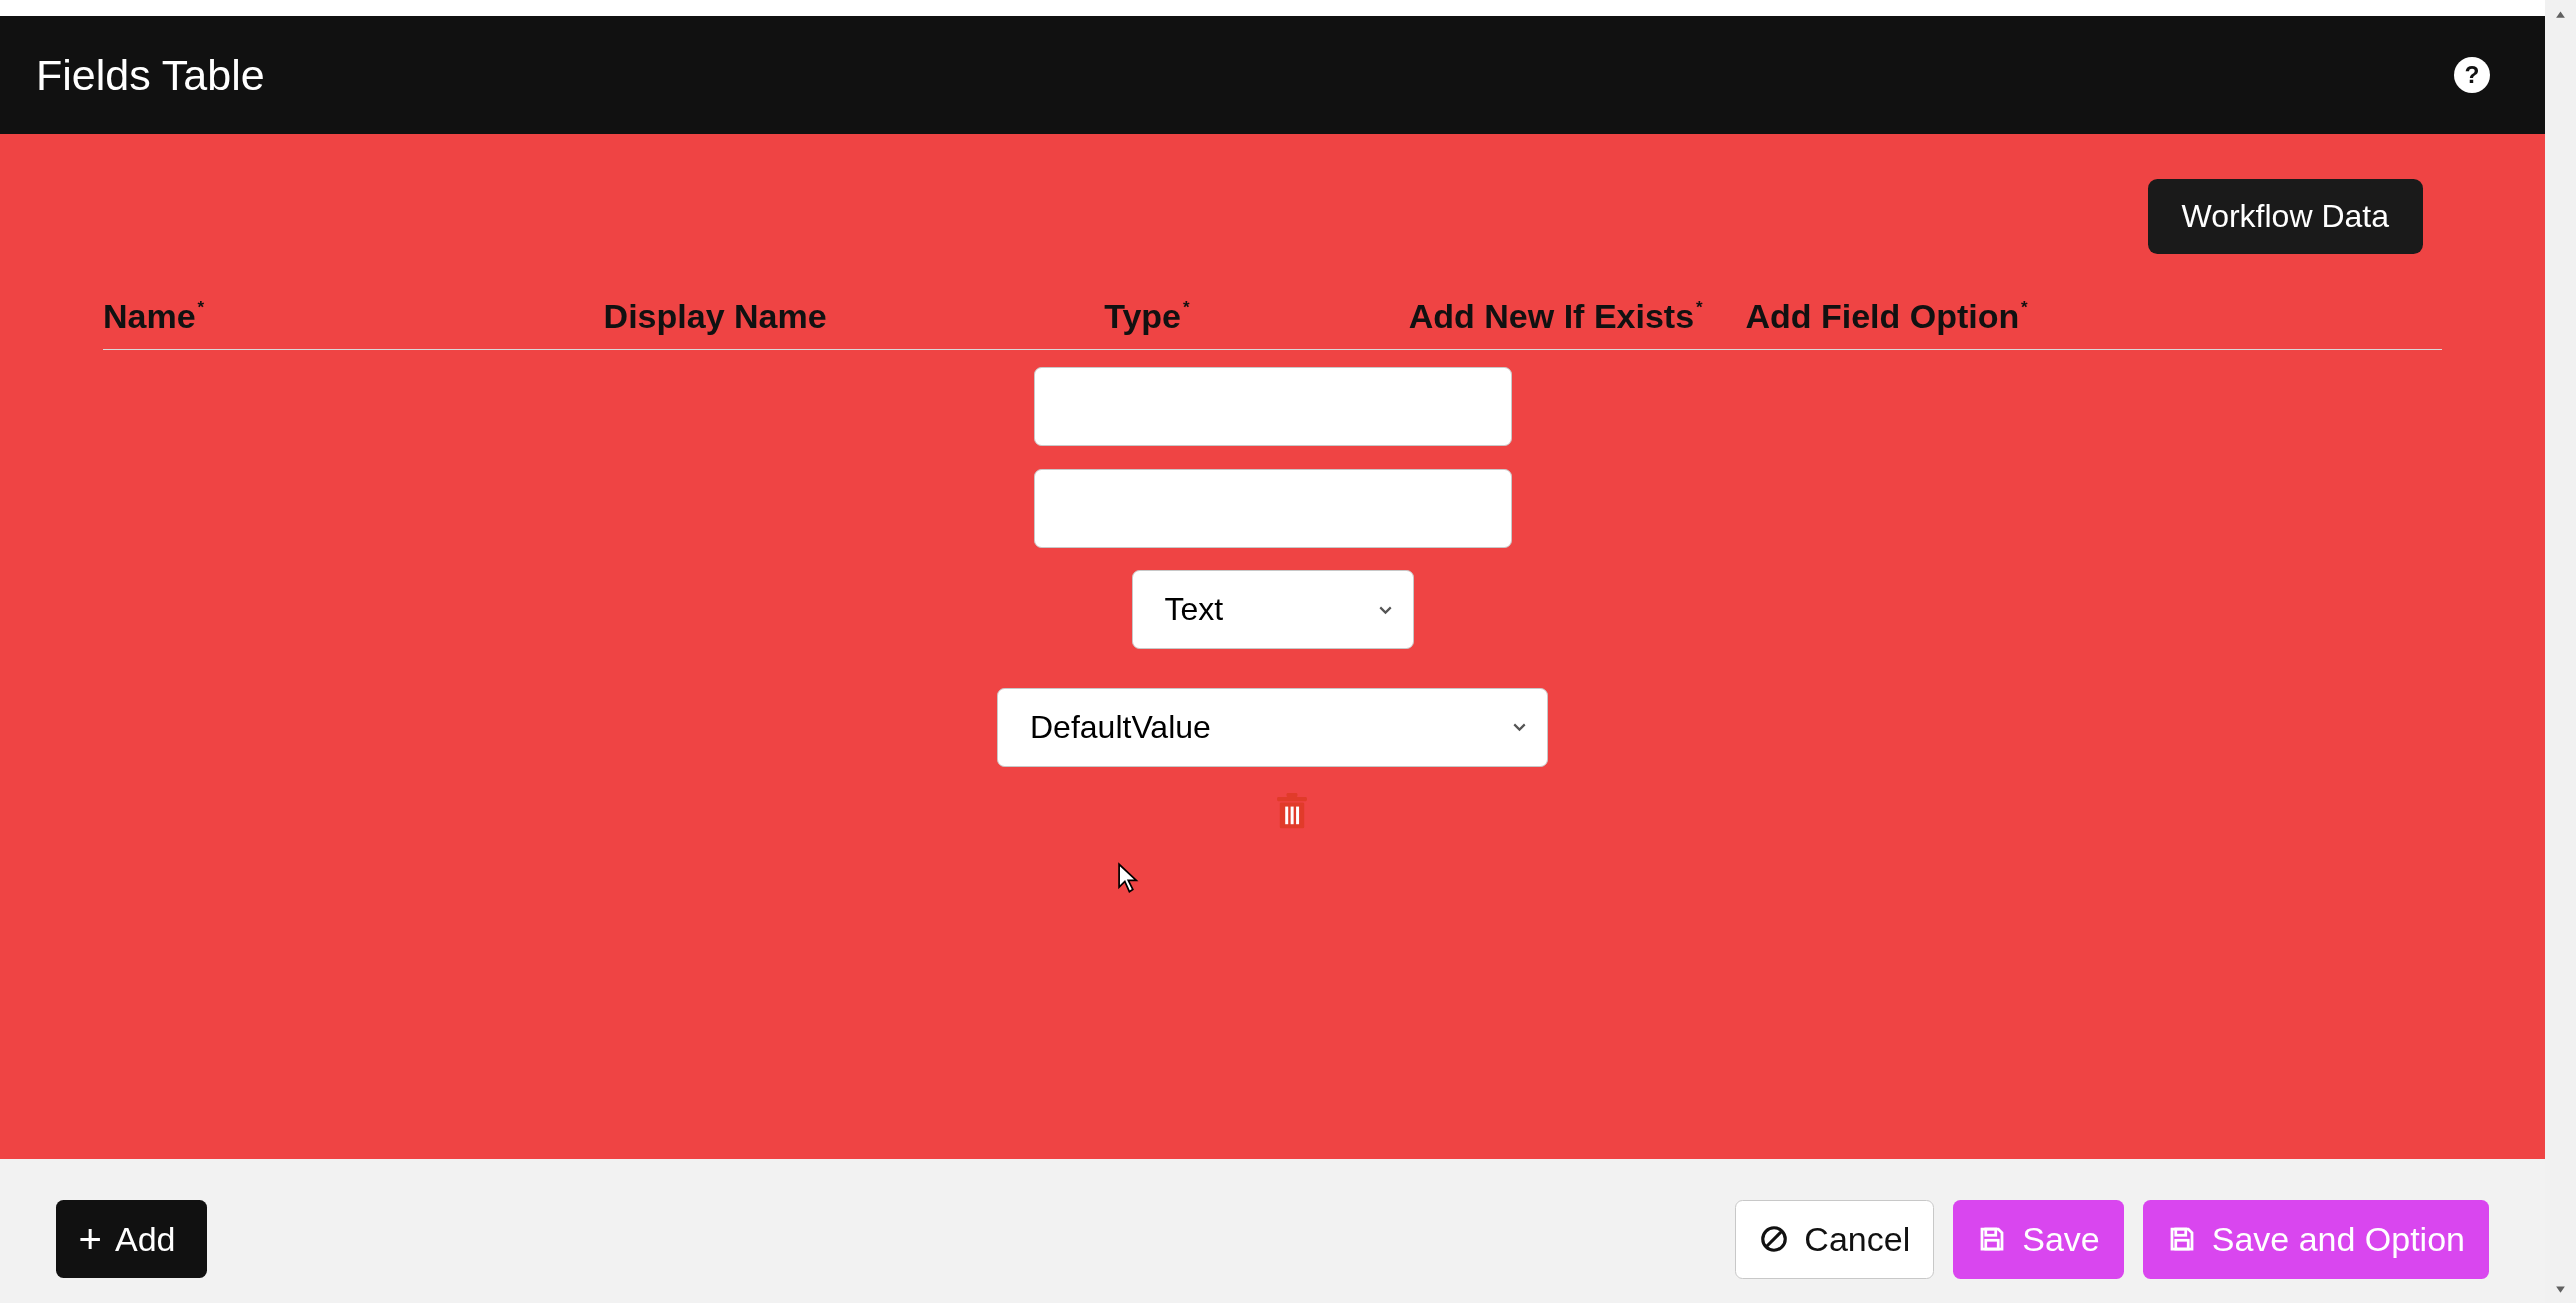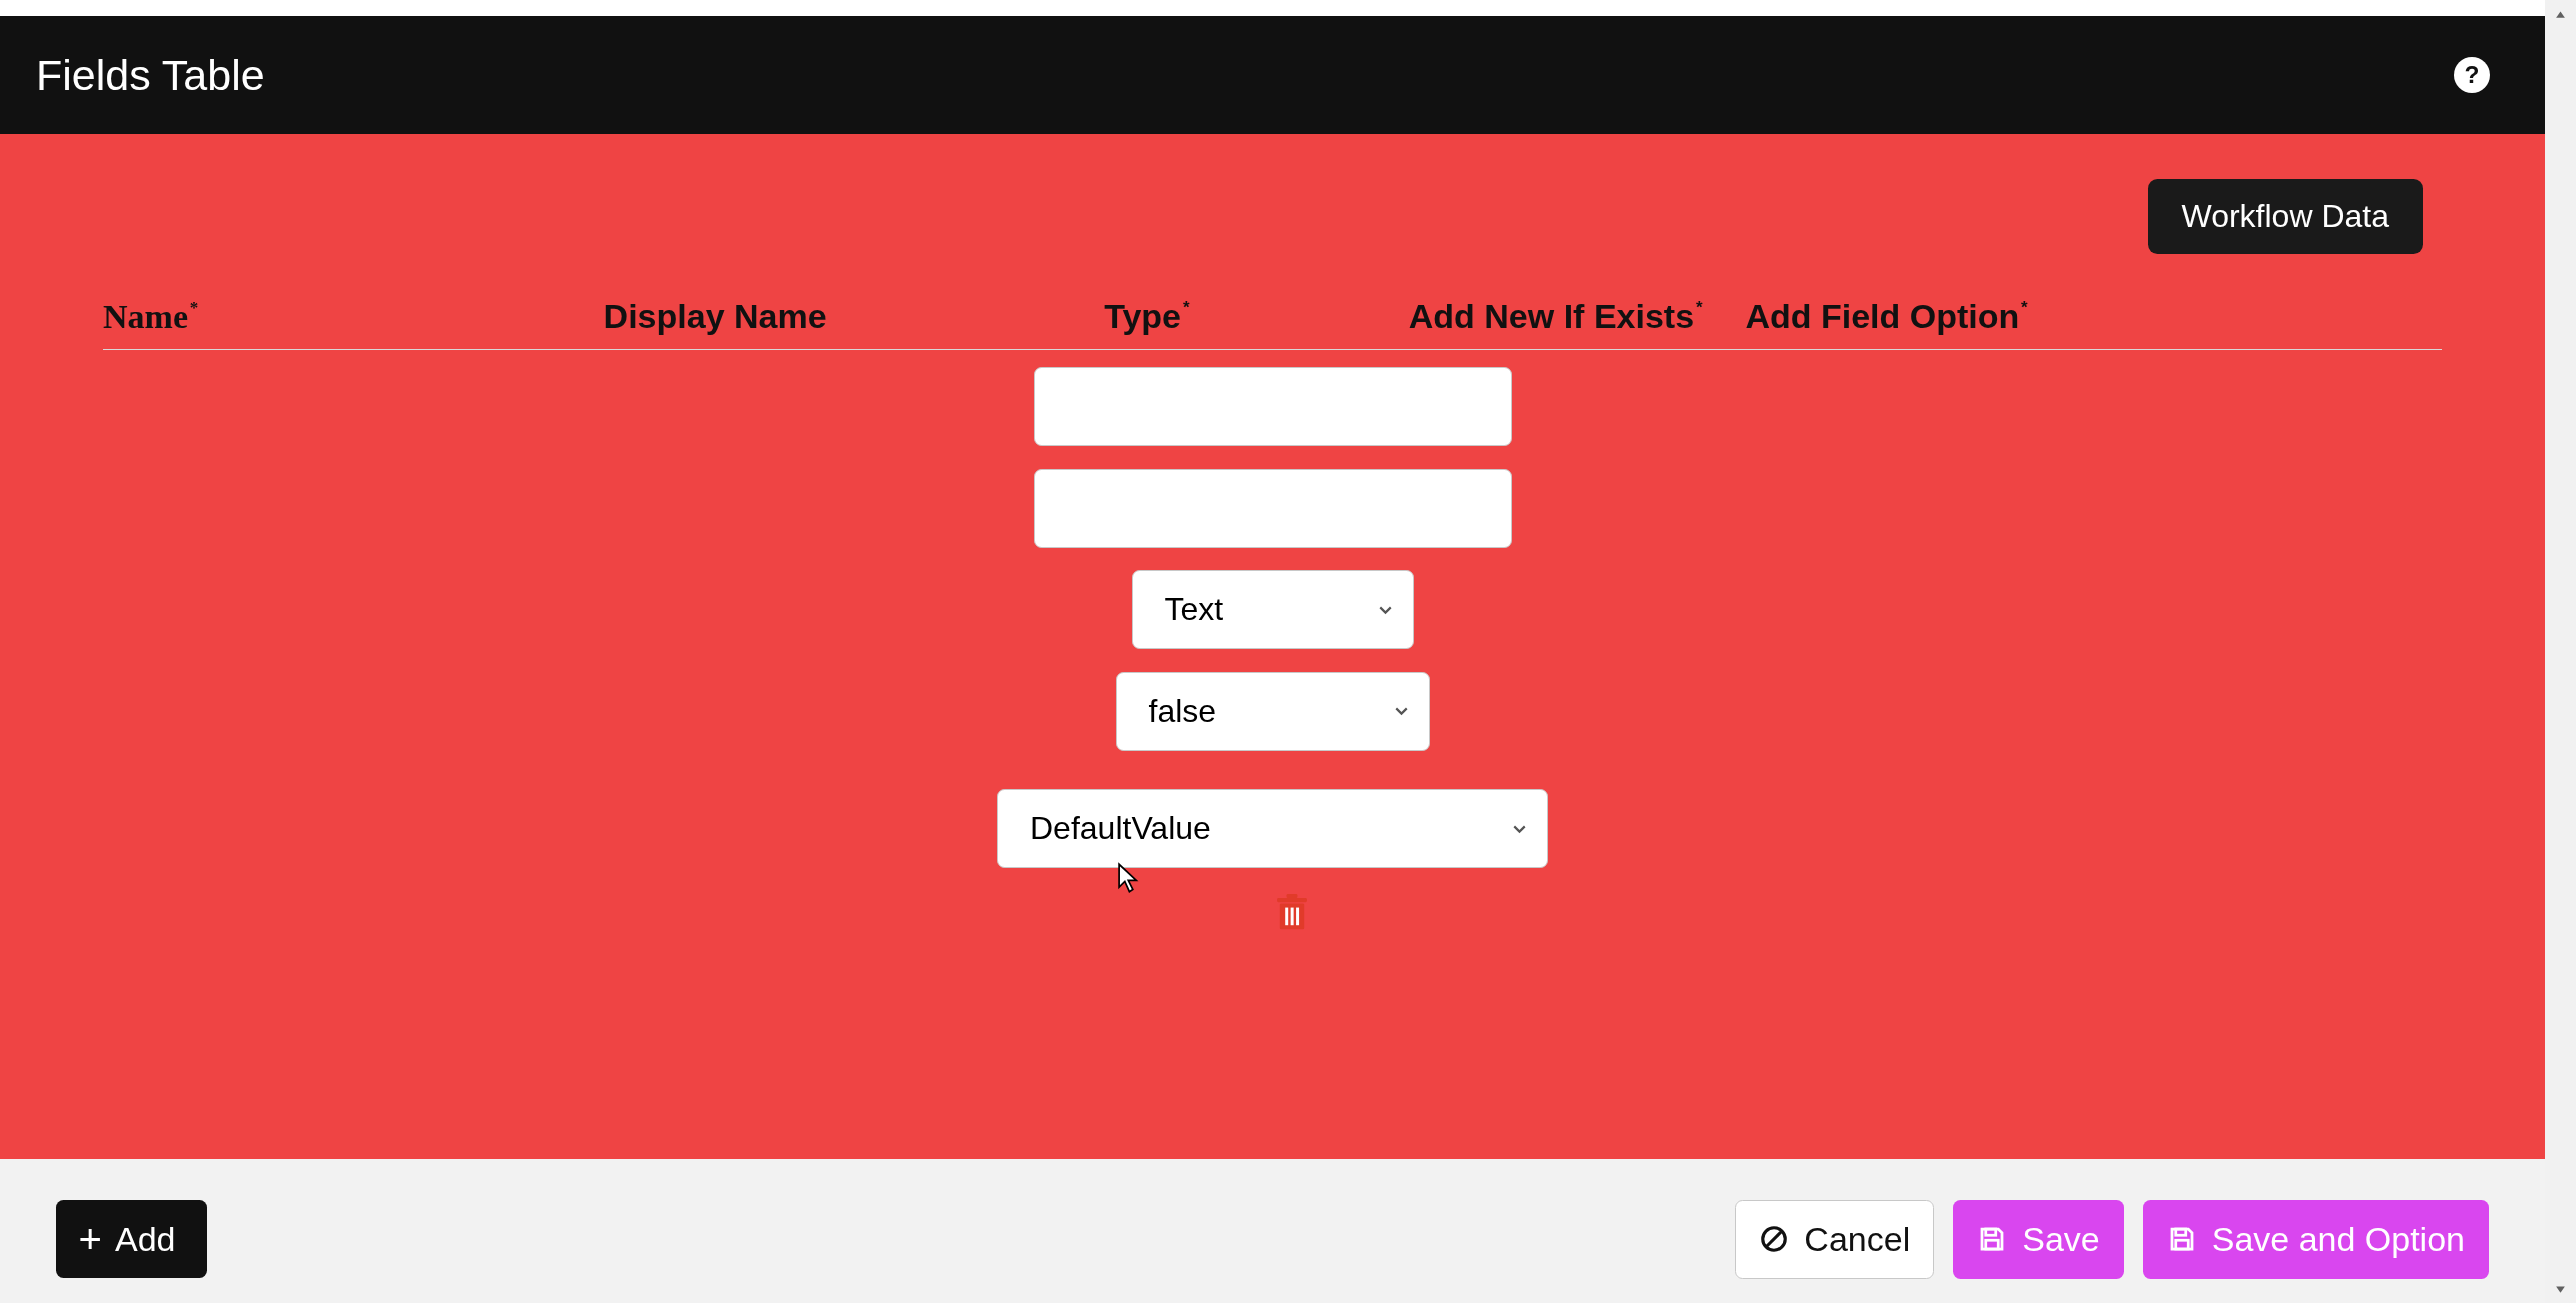--- a/index.html
+++ b/index.html
@@ -93,21 +93,21 @@
     padding-bottom: 13px;
   }
   .col { font-size: 34px; font-weight: 700; color: #111; position: relative; }
   .col.req::after {
     content: "*";
     font-size: 17px;
     position: relative;
     top: -15px;
     left: 1.9px;
   }
-  .col-name { width: 478px; font-family: Liberation Serif, serif; }
+  .col-name { width: 478px; }
   .col-display { width: 478px; }
   .col-type { width: 282px; }
   .col-addnew { width: 314px; }
   .col-option { width: 551px; }
   .col-actions { flex: 1; }
 
   .table-row {
     display: flex;
     align-items: center;
     gap: 22.6px;
@@ -246,26 +246,20 @@
       <div class="col col-addnew req">Add New If Exists</div>
       <div class="col col-option req">Add Field Option</div>
       <div class="col col-actions"></div>
     </div>
 
     <div class="table-row">
       <input class="text-input row-name" value="" style="">
       <input class="text-input row-display" value="" style="">
       <div class="select-wrap row-type">
         <span>Text</span>
-        <svg class="chev" viewBox="0 0 24 24" fill="none" stroke="currentColor" stroke-width="2.5">
-            <polyline points="6 9 12 15 18 9"></polyline>
-          </svg>
-      </div>
-      <div class="select-wrap row-addnew">
-        <span>false</span>
         <svg class="chev" viewBox="0 0 24 24" fill="none" stroke="currentColor" stroke-width="2.5">
             <polyline points="6 9 12 15 18 9"></polyline>
           </svg>
       </div>
       <div class="select-wrap row-option">
         <span>DefaultValue</span>
         <svg class="chev" viewBox="0 0 24 24" fill="none" stroke="currentColor" stroke-width="2.5">
             <polyline points="6 9 12 15 18 9"></polyline>
           </svg>
       </div>

